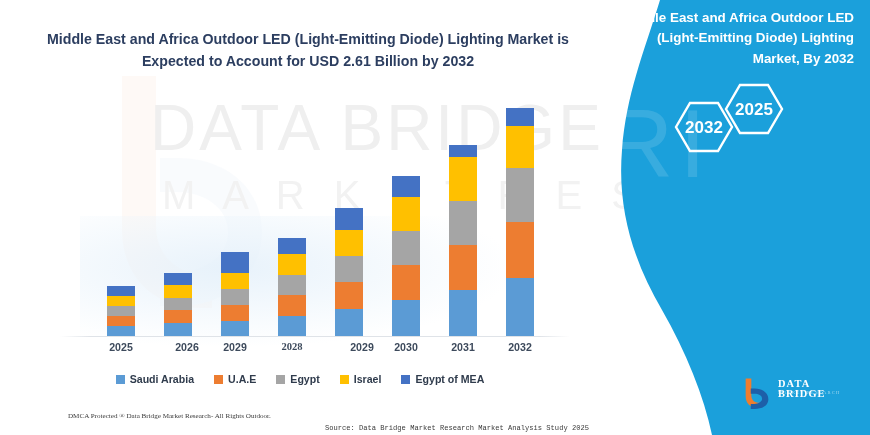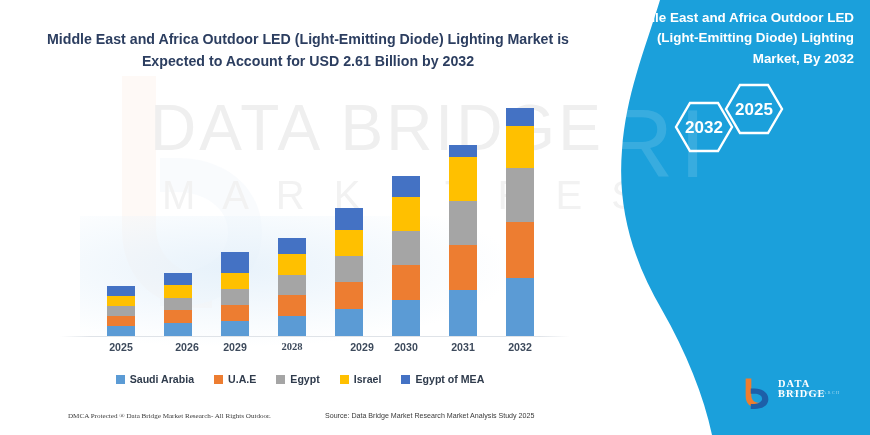--- a/index.html
+++ b/index.html
@@ -88,22 +88,22 @@
   .legend-swatch { width:9px; height:9px; display:block; }
   .legend-label { font-size:10.6px; font-weight:700; color:#2f3b4c; white-space:nowrap; }
 
   
   .footer { position:absolute; left:0; top:412px; width:620px; height:20px; }
   .footer-l {
     position:absolute; left:68px; top:0; font-size:7.1px; color:#3a3a3a;
     font-family:"Liberation Serif", serif; white-space:nowrap;
   }
   .footer-r {
-    position:absolute; left:325px; top:0; font-size:7.1px; color:#3a3a3a;
-    font-family:Liberation Sans, sans-serif; white-space:nowrap;
+    position:absolute; left:325px; top:12px; font-size:7.1px; color:#3a3a3a;
+    font-family:Liberation Mono, monospace; white-space:nowrap;
   }
 
   
   .brand-logo { position:absolute; left:740px; top:375px; width:112px; height:36px; }
   .bl-text {
     position:absolute; left:38px; top:4px; color:#ffffff;
     font-size:10.4px; font-weight:700; letter-spacing:1.1px;
     font-family:"Liberation Serif", serif; line-height:1;
   }
   .bl-sub {

